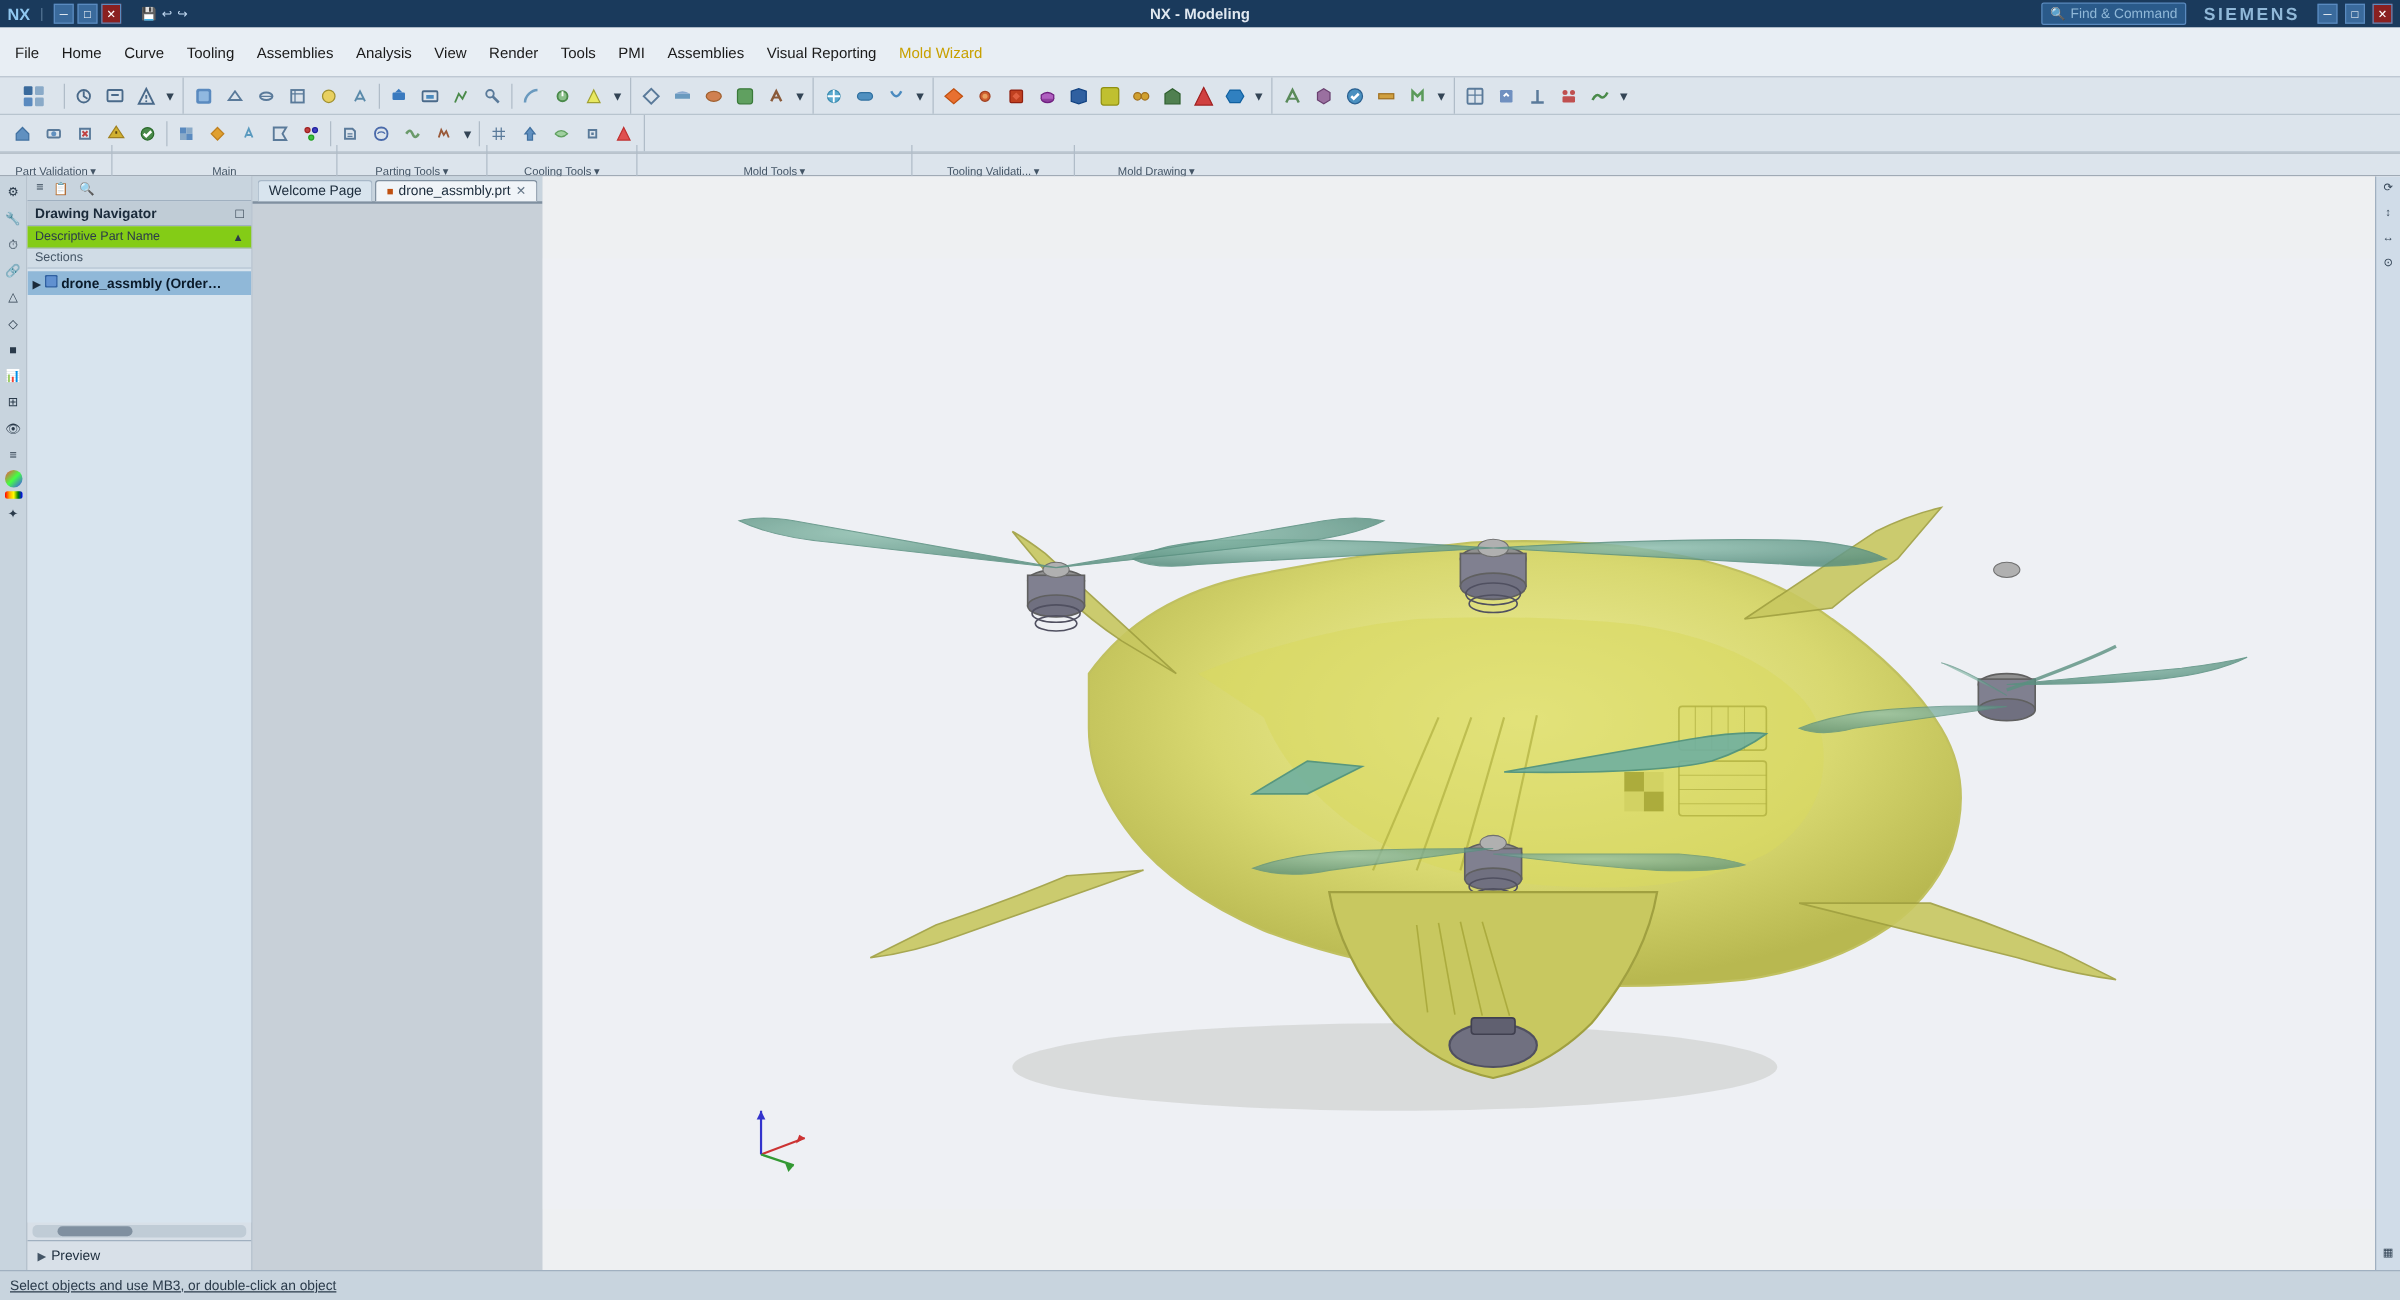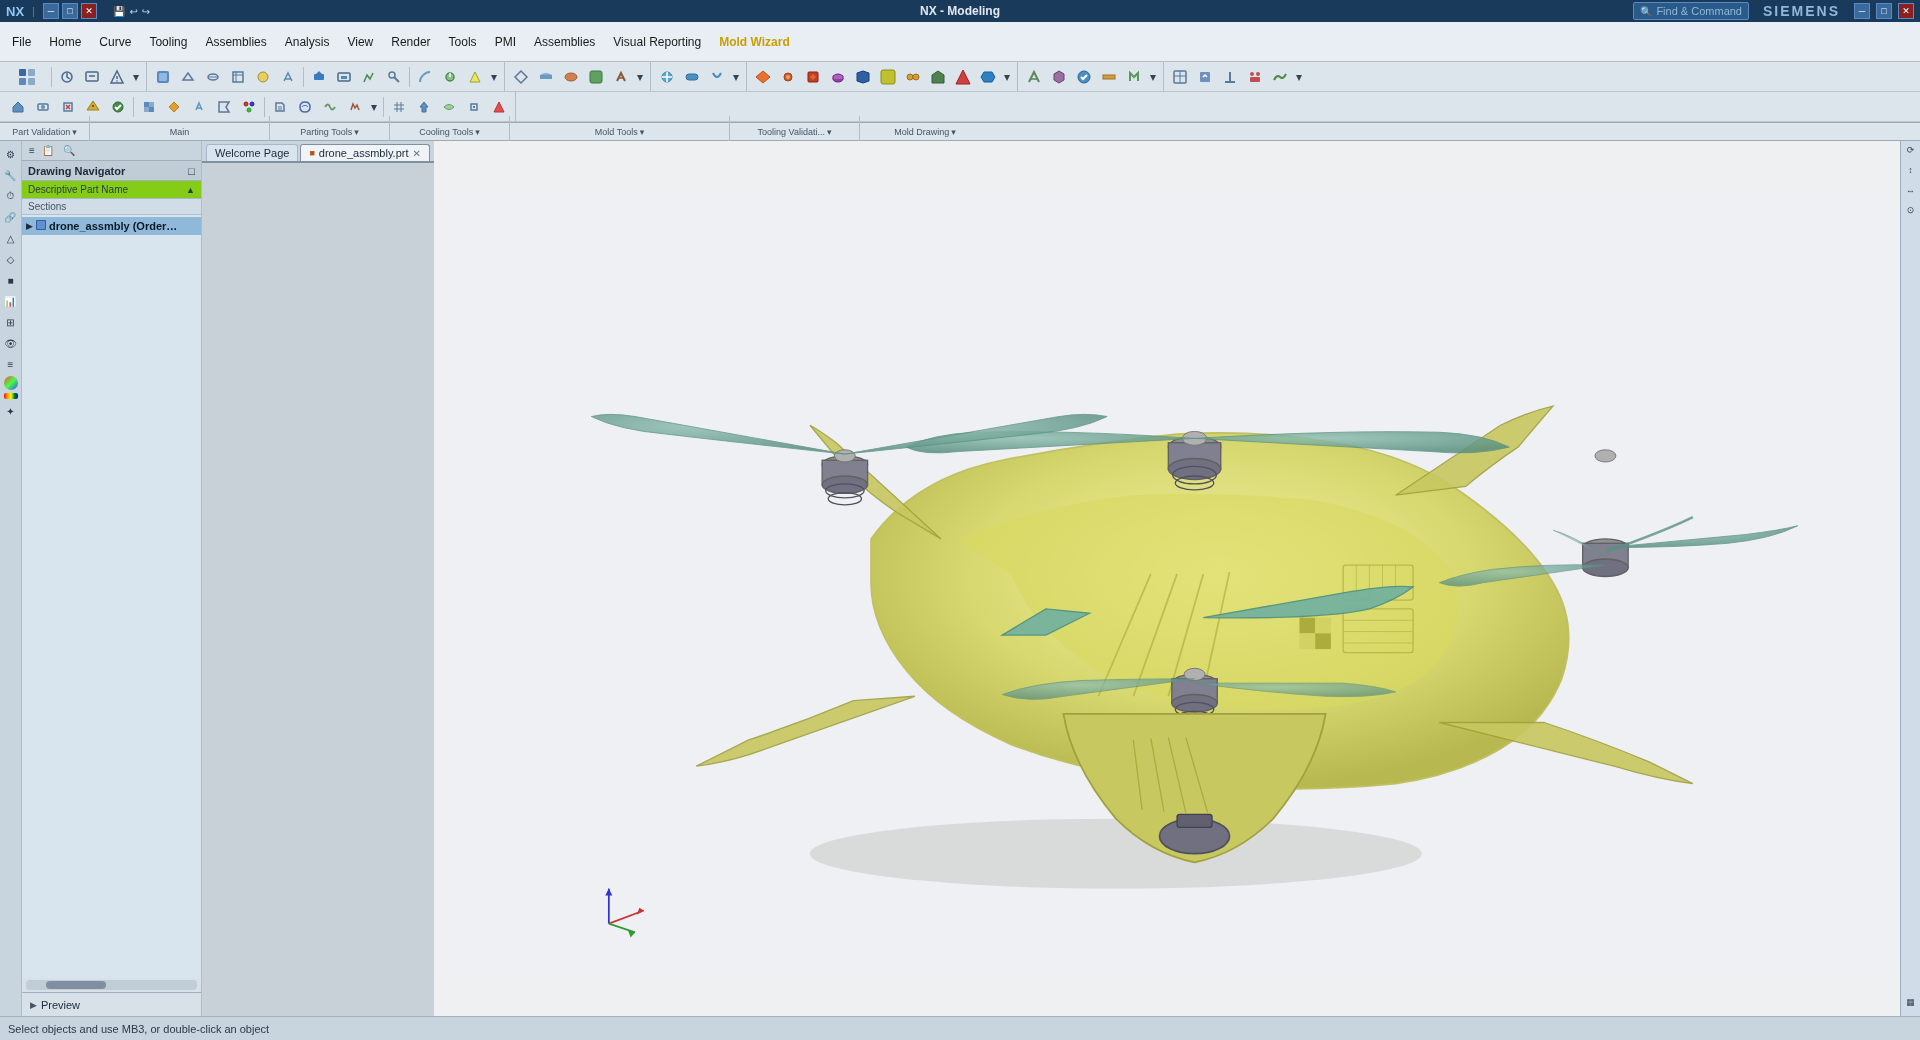--- a/index.html
+++ b/index.html
@@ -17,21 +17,21 @@
     #title-bar-right { display: flex; align-items: center; gap: 6px; margin-left: auto; }
     .title-btn { width: 16px; height: 16px; background: #3a6a9c; border: 1px solid #5a8abf; display: flex; align-items: center; justify-content: center; cursor: pointer; font-size: 9px; color: white; }
 
     
     #menu-bar {
       display: flex; align-items: center; height: 40px;
       background: #e8eef4; border-bottom: 1px solid #b0bcc8;
       padding: 0 4px; gap: 2px;
     }
     .menu-item { padding: 2px 8px; font-size: 12px; cursor: pointer; color: #1a1a1a; border-radius: 2px; }
-    .mold-wizard { color: #c8a000; font-weight: bold; }
+    .mold-wizard { color: #c8a000; font-weight: normal; }
     .toolbar-row {
       display: flex; align-items: center; height: 32px;
       border-bottom: 1px solid #b8c4ce; padding: 0 2px;
     }
     .toolbar-section {
       display: flex; align-items: center; gap: 1px;
       border-right: 1px solid #b0bcc8; padding: 0 4px; height: 100%;
     }
     .tb-btn {
       width: 24px; height: 24px; background: transparent; border: none;
@@ -40,21 +40,21 @@
     }
     .tb-separator { width: 1px; height: 20px; background: #b0bcc8; margin: 0 2px; }
 
     
     #toolbar-labels {
       display: flex; height: 18px; background: #dce4ec;
       border-bottom: 1px solid #a0aab5; font-size: 9px; color: #445566;
       align-items: center;
     }
     .tl-group {
-      display: flex; align-items: center; justify-content: center;
+      display: flex; align-items: flex-start; justify-content: center;
       border-right: 1px solid #b0bcc8; padding: 16px 8px; height: 100%;
       white-space: nowrap;
     }
 
     
     #left-sidebar {
       width: 180px; background: #d8e0e8; border-right: 1px solid #b0bcc8;
       display: flex; flex-direction: column;
     }
     #sidebar-toolbar {
@@ -104,21 +104,21 @@
     
     #left-icon-panel {
       width: 22px; background: #c8d4de; border-right: 1px solid #b0bcc8;
       display: flex; flex-direction: column; align-items: center; padding: 4px 0; gap: 3px;
     }
     .lip-btn { width: 18px; height: 18px; font-size: 10px; display: flex; align-items: center; justify-content: center; color: #2a3a4a; cursor: pointer; border-radius: 2px; }
 
     
     #status-bar {
       height: 24px; background: #c8d4de; border-top: 1px solid #a0b0c0;
-      display: flex; align-items: center; padding: 0 8px; font-size: 11px; color: #2a3a4a;
+      display: flex; align-items: center; padding: 0 8px; font-size: 11px; color: #2a3a4a; text-decoration: underline;
     }
 
     #sidebar-bottom {
       border-top: 1px solid #a0b0c0; padding: 4px 0;
     }
     .sidebar-section-item {
       display: flex; align-items: center; padding: 2px 8px; font-size: 11px;
       color: #1a2a3a; cursor: pointer;
     }
     .expand-arrow { font-size: 9px; margin-right: 4px; color: #445566; }

